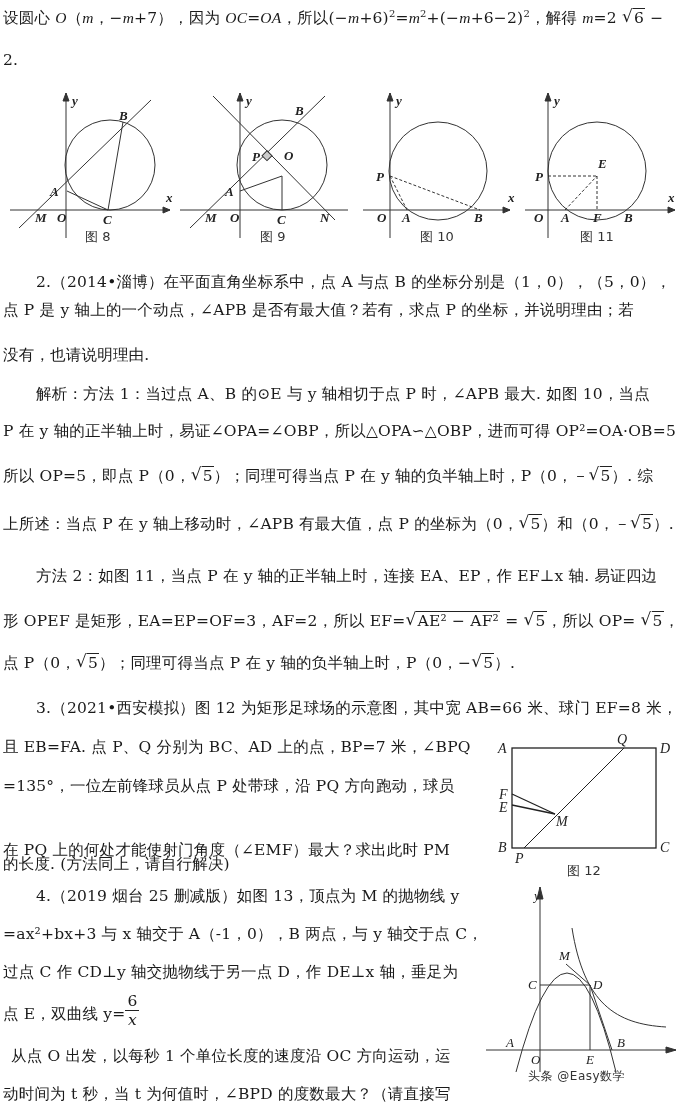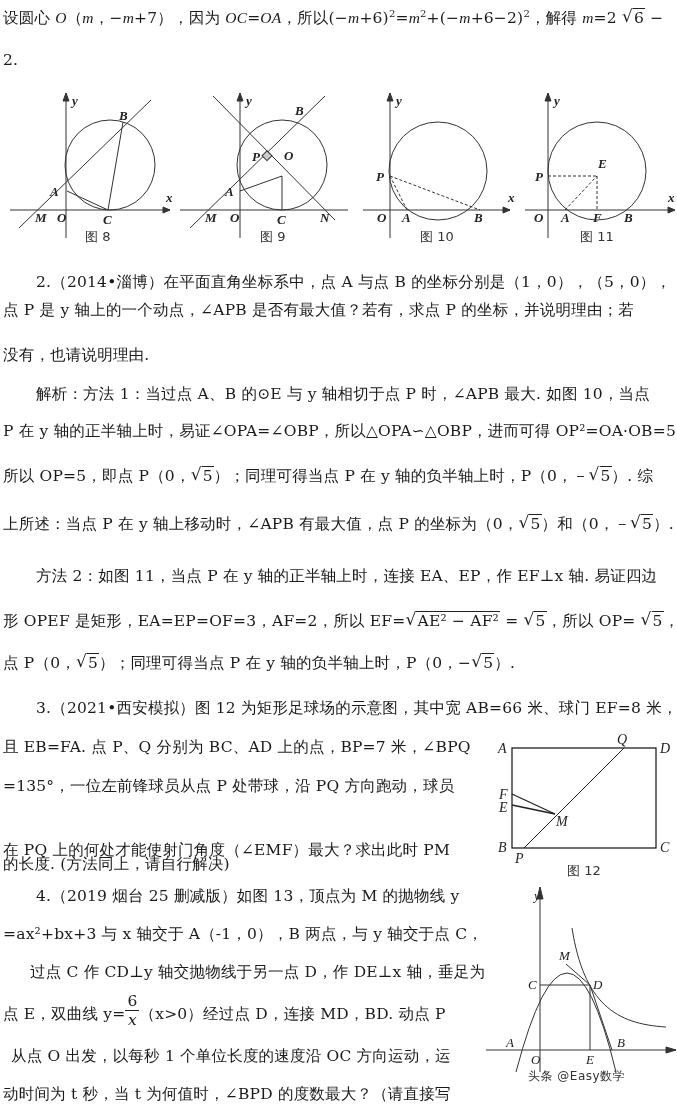--- a/index.html
+++ b/index.html
@@ -162,23 +162,23 @@
     <text x="71" y="104">M</text>
     <text x="13" y="130">B</text>
     <text x="30" y="141">P</text>
     <text x="175" y="130">C</text>
   </g>
   <text x="82" y="153" font-size="13" fill="#333" font-family="DejaVu Sans, sans-serif">图 12</text>
 </svg>
 
 <div class="line indent" style="top:886px;">4.（2019 烟台 25 删减版）如图 13，顶点为 M 的抛物线 y</div>
 <div class="line" style="top:924px;">=ax²+bx+3 与 x 轴交于 A（-1，0），B 两点，与 y 轴交于点 C，</div>
-<div class="line" style="top:962px;margin-left:27px;">过点 C 作 CD⊥y 轴交抛物线于另一点 D，作 DE⊥x 轴，垂足为</div>
+<div class="line" style="top:962px;">过点 C 作 CD⊥y 轴交抛物线于另一点 D，作 DE⊥x 轴，垂足为</div>
 <div class="line" style="top:1000px;">
-  <span>点 E，双曲线 y=</span><span class="frac" style="margin-top:-8px;"><span class="num">6</span><span class="den">x</span></span><span>（x&gt;0）经过点 D，连接 MD，BD. 动点 P</span>
+  <span>点 E，双曲线 y=</span><span class="frac" style="margin-top:-8px;"><span class="num">6</span><span class="den">x</span></span>
 </div>
 <div class="line" style="top:1046px;margin-left:8px;">从点 O 出发，以每秒 1 个单位长度的速度沿 OC 方向运动，运</div>
 <div class="line" style="top:1084px;">动时间为 t 秒，当 t 为何值时，∠BPD 的度数最大？（请直接写</div>
 
 <svg class="fig" style="left:476px;top:884px;" width="201" height="190" viewBox="0 0 201 190">
   <g stroke="#333" fill="none" stroke-width="1">
     <line x1="10" y1="166" x2="200" y2="166"></line>
     <polygon points="200,166 190,163 190,169" fill="#333"></polygon>
     <line x1="64" y1="188" x2="64" y2="3"></line>
     <polygon points="64,3 61,15 67,15" fill="#333"></polygon>

